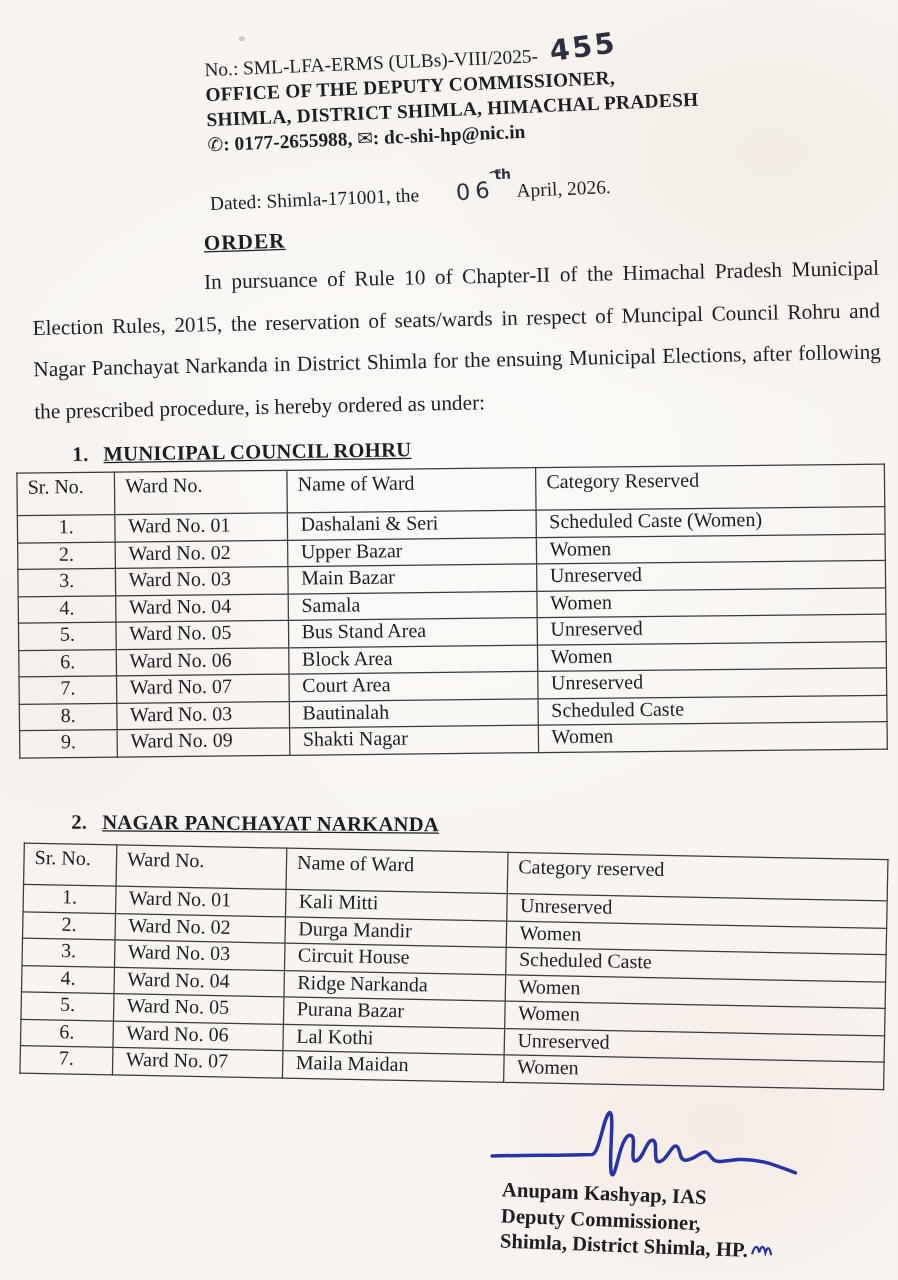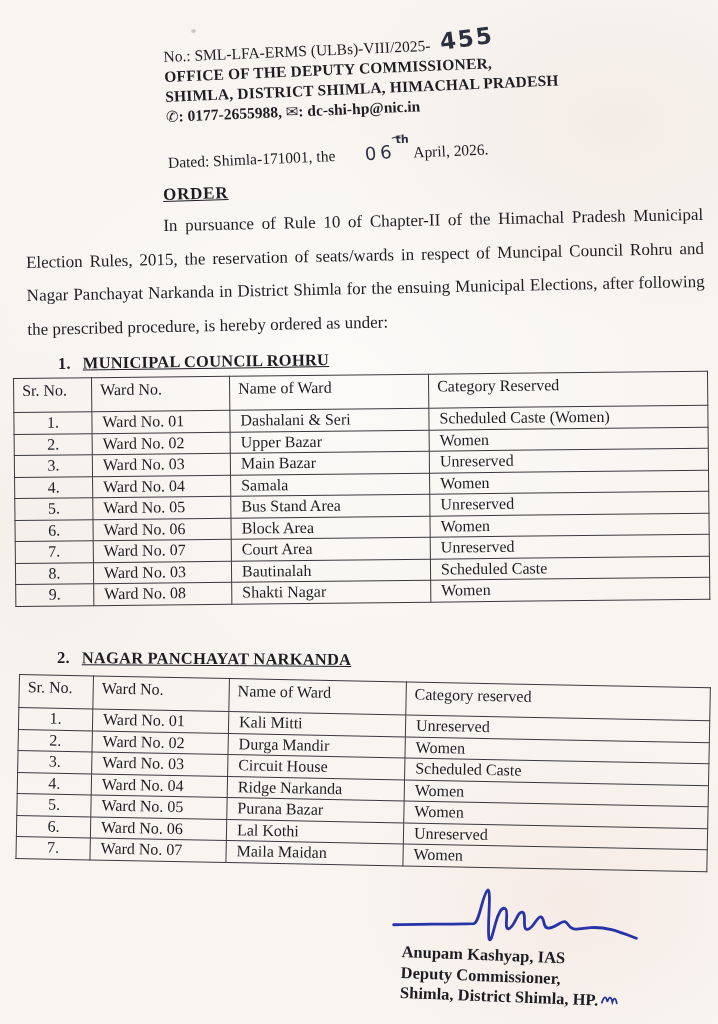--- a/index.html
+++ b/index.html
@@ -155,21 +155,21 @@
           <td>Unreserved</td>
         </tr>
         <tr>
           <td>8.</td>
           <td>Ward No. 03</td>
           <td>Bautinalah</td>
           <td>Scheduled Caste</td>
         </tr>
         <tr>
           <td>9.</td>
-          <td>Ward No. 08</td>
+          <td>Ward No. 09</td>
           <td>Shakti Nagar</td>
           <td>Women</td>
         </tr>
       </tbody>
     </table>
 
   <div class="sec-heading" id="sec2">
     <span class="num">2.</span><span class="t">NAGAR PANCHAYAT NARKANDA</span>
   </div>
 

